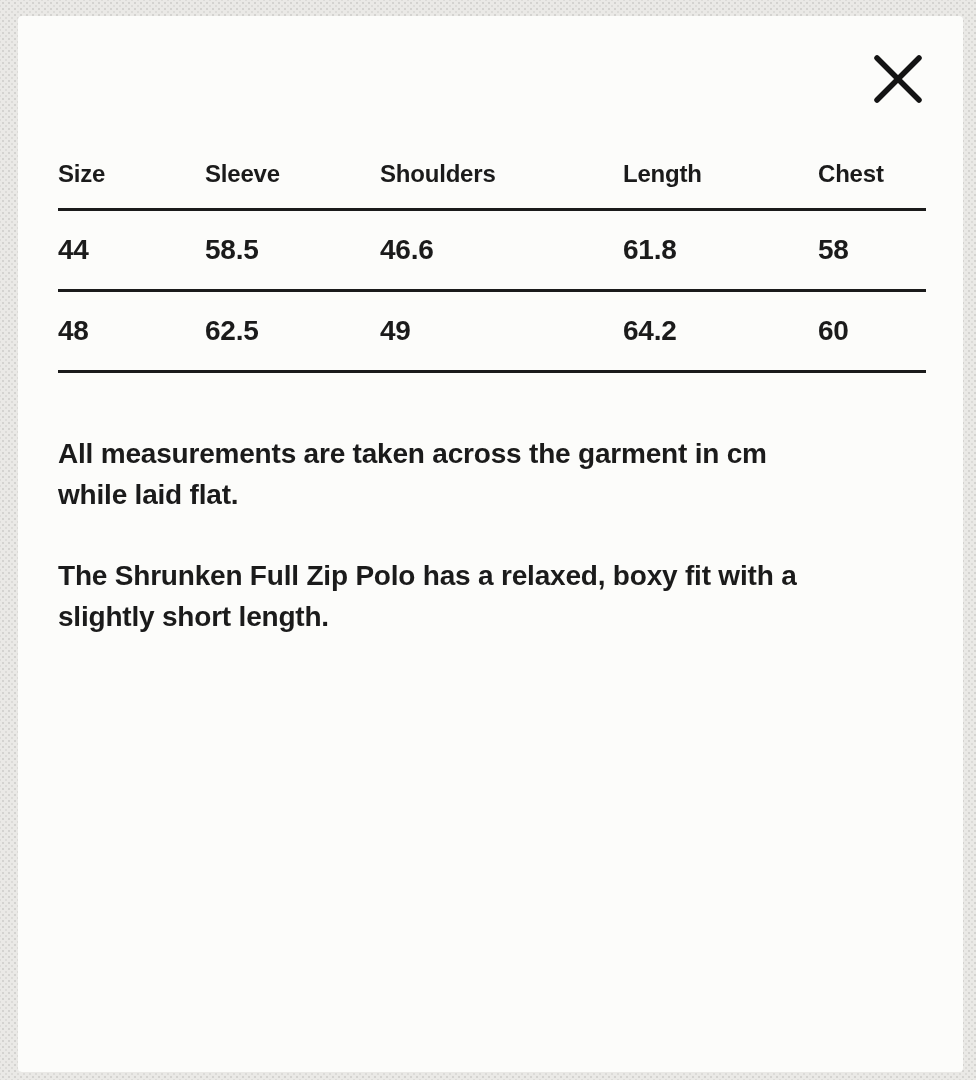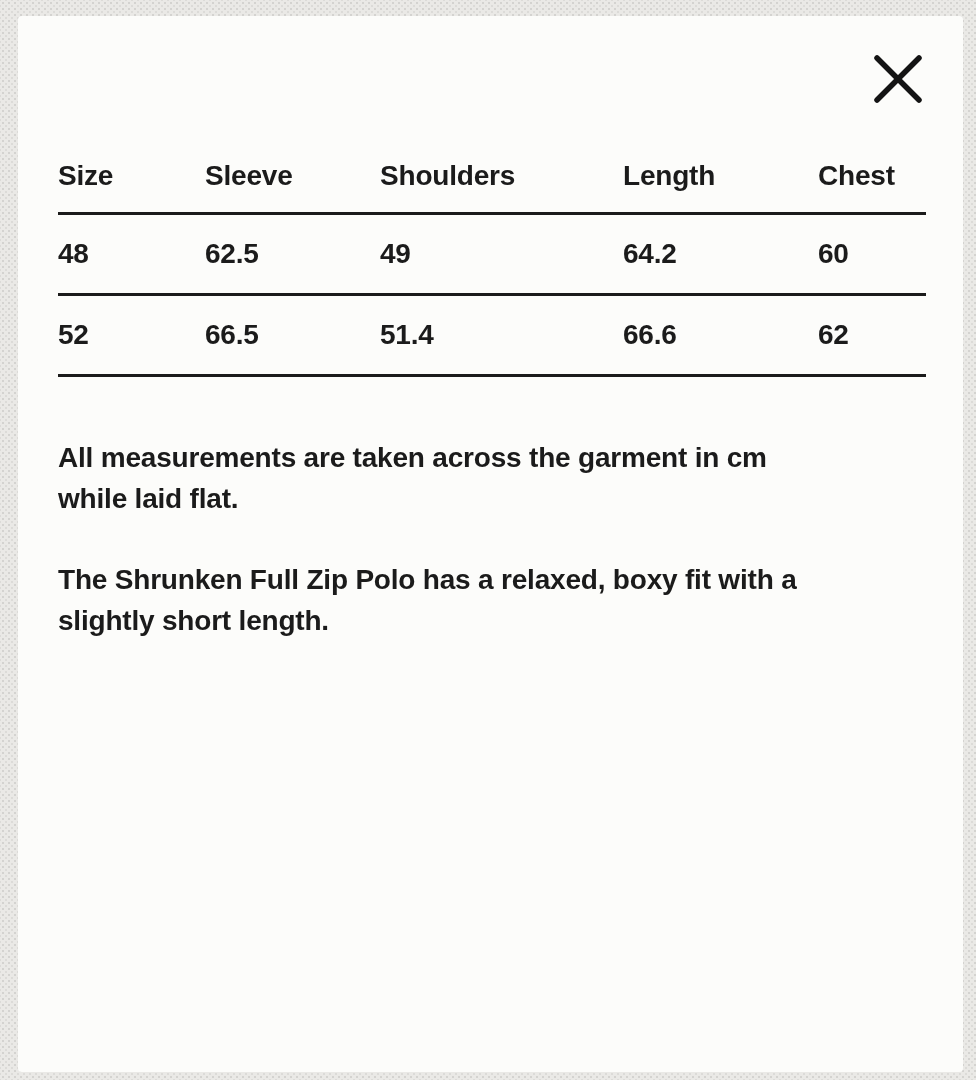--- a/index.html
+++ b/index.html
@@ -52,21 +52,21 @@
     margin: 146px 0 0 40px;
     letter-spacing: -0.2px;
   }
   col.c-size      { width: 147px; }
   col.c-chest     { width: 175px; }
   col.c-shoulders { width: 243px; }
   col.c-length    { width: 195px; }
   col.c-sleeve    { width: 108px; }
 
   table.size-table th {
-    font-size: 28px;
+    font-size: 24px;
     font-weight: 700;
     line-height: 1;
     text-align: left;
     padding: 0 0 22px 0;
     border-bottom: 3px solid #1b1b1b;
   }
   table.size-table td {
     font-size: 28px;
     font-weight: 700;
     line-height: 1;
@@ -115,32 +115,32 @@
       <tr>
           <th>Size</th>
           <th>Sleeve</th>
           <th>Shoulders</th>
           <th>Length</th>
           <th>Chest</th>
         </tr>
     </thead>
     <tbody>
         <tr>
+          <td>44</td>
+          <td>58.5</td>
+          <td>46.6</td>
+          <td>61.8</td>
+          <td>58</td>
+        </tr>
+        <tr>
           <td>48</td>
           <td>62.5</td>
           <td>49</td>
           <td>64.2</td>
           <td>60</td>
-        </tr>
-        <tr>
-          <td>52</td>
-          <td>66.5</td>
-          <td>51.4</td>
-          <td>66.6</td>
-          <td>62</td>
         </tr>
       </tbody>
   </table>
 
   <div class="notes">
       <p class="note">All measurements are taken across the garment in cm
 while laid flat.</p>
       <p class="note">The Shrunken Full Zip Polo has a relaxed, boxy fit with a
 slightly short length.</p>
     </div>

